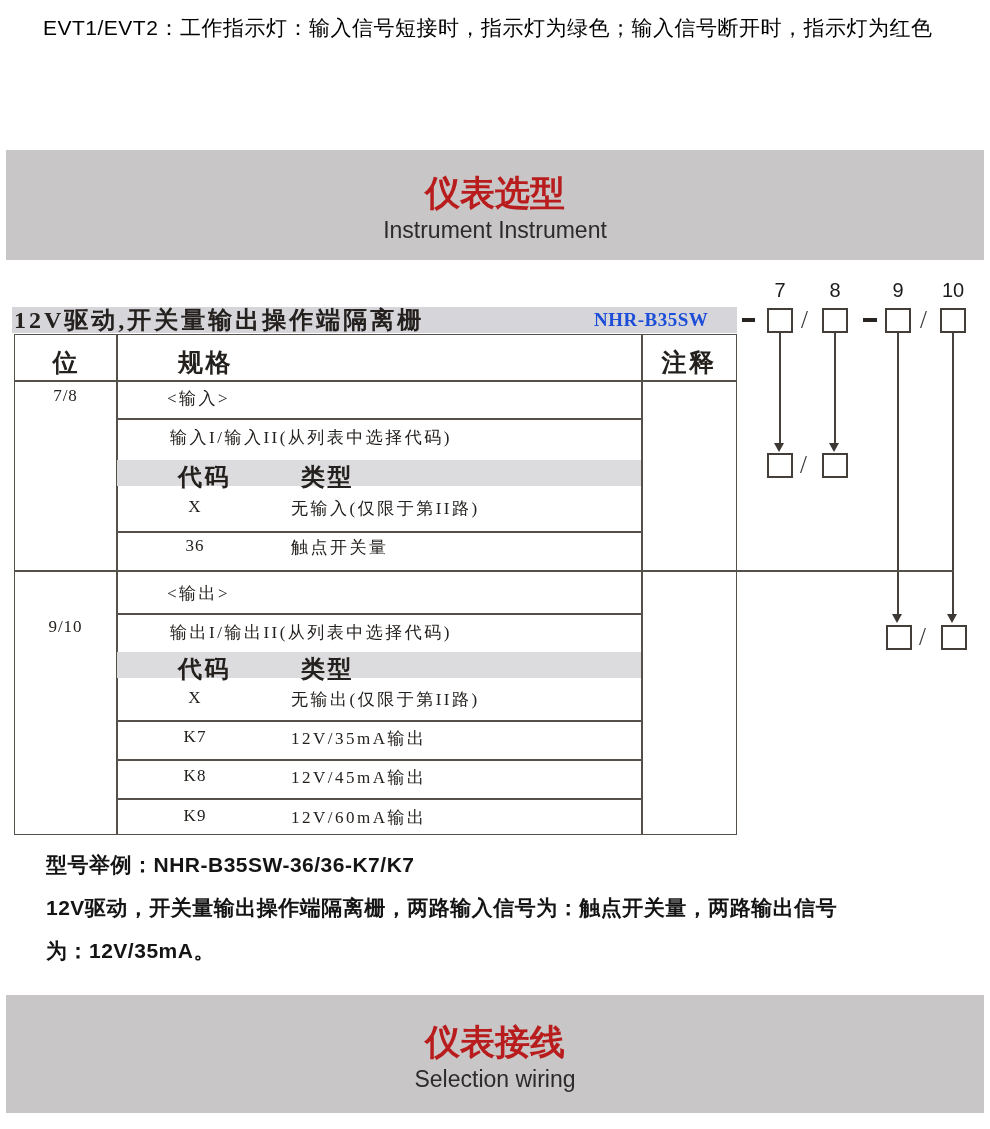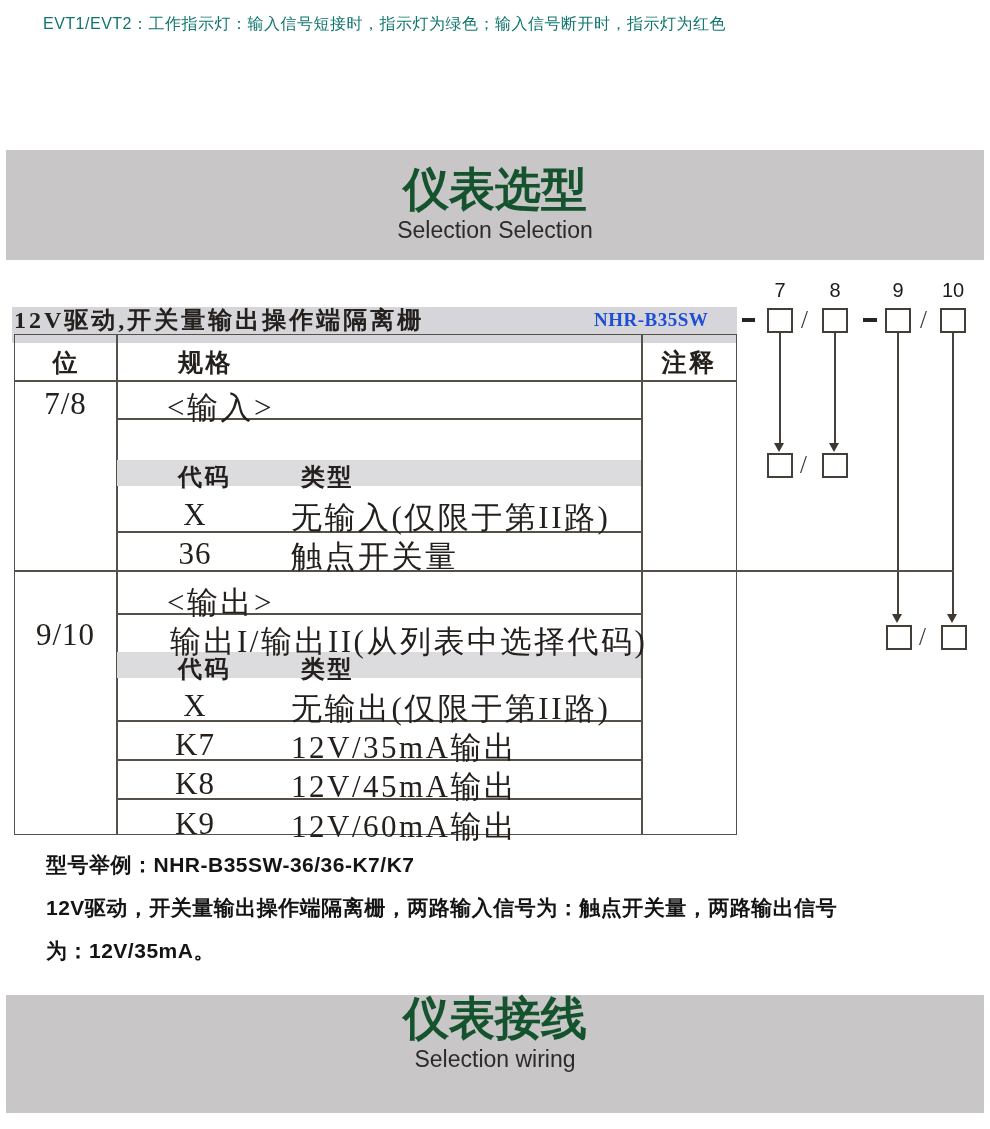--- a/index.html
+++ b/index.html
@@ -1,63 +1,63 @@
 <!DOCTYPE html>
 <html><head>
 <meta charset="utf-8">
 <style>
   html,body{margin:0;padding:0;background:#ffffff;}
   .page{position:relative;width:990px;height:1129px;background:#ffffff;overflow:hidden;
         font-family:"Liberation Sans","DejaVu Sans",sans-serif;color:#1c1c1c;}
   .abs{position:absolute;}
   
-  .note{left:43px;font-size:16px;font-weight:500;letter-spacing:0.5px;white-space:nowrap;color:#0f766e;}
+  .note{left:43px;font-size:21px;font-weight:500;letter-spacing:0.5px;white-space:nowrap;color:#000000;}
   
   .banner{left:6px;width:978px;background:#c8c6c7;text-align:center;}
-  .banner-title{font-size:46px;font-weight:700;color:#14532d;line-height:54px;
-                font-family:Liberation Mono, monospace;}
+  .banner-title{font-size:35px;font-weight:700;color:#b91c1c;line-height:54px;
+                font-family:Liberation Sans, sans-serif;}
   .banner-sub{font-size:23px;font-weight:400;color:#2d2a2b;line-height:24px;margin-top:-2px;}
   
-  .model-bar{left:12px;top:307px;width:725px;height:36px;background:#d6d5d9;}
+  .model-bar{left:12px;top:307px;width:725px;height:26px;background:#d6d5d9;}
   .serif{font-family:"Liberation Serif","DejaVu Serif",serif;}
   .model-desc{left:2px;top:0;line-height:27px;font-size:24px;font-weight:700;letter-spacing:3px;
               color:#24201e;white-space:nowrap;}
   .model-prefix{left:582px;top:-1px;line-height:27px;font-size:19px;font-weight:700;letter-spacing:0.5px;color:#1d4ed8;}
   
   .cbox{width:22px;height:21px;border:2px solid #443e39;background:#ffffff;}
   .digit{width:26px;text-align:center;font-size:20px;font-weight:500;color:#1b1b1b;}
   .dash{height:3.5px;background:#282421;}
   .slash{font-size:25px;color:#3c3733;line-height:26px;}
   .vline{width:1.5px;background:#46413c;}
   .ahead{width:0;height:0;border-left:5.5px solid transparent;border-right:5.5px solid transparent;
          border-top:9px solid #3c3733;}
   
   .table{left:14px;top:334px;width:723px;height:501px;border:1.5px solid #56504b;box-sizing:border-box;}
   .tl{position:absolute;background:#56504b;}
   .band{position:absolute;left:102px;width:524px;height:26px;background:#dcdbde;}
   .tcell{position:absolute;white-space:nowrap;color:#24201d;
-         font-family:"Liberation Serif","DejaVu Serif",serif;font-size:31px;letter-spacing:2.5px;}
+         font-family:"Liberation Serif","DejaVu Serif",serif;font-size:17px;letter-spacing:2.5px;}
   .tbold{font-weight:700;}
   .cpos{left:0;width:101px;text-align:center;letter-spacing:1px;}
   .cnote{left:627px;width:94px;text-align:center;}
   .ccode{left:140px;width:80px;text-align:center;letter-spacing:1px;}
   .ctype{left:276px;}
   
   .ex{left:46px;font-size:21px;font-weight:600;letter-spacing:0.5px;white-space:nowrap;color:#141414;}
 </style>
 </head>
 <body>
 
 <div class="page">
 
   <div class="abs note" style="top:14px;">EVT1/EVT2：工作指示灯：输入信号短接时，指示灯为绿色；输入信号断开时，指示灯为红色</div>
 
   <div class="abs banner" style="top:150px;height:110px;padding-top:0;">
     <div class="banner-title" style="margin-top:16px;">仪表选型</div>
-    <div class="banner-sub">Selection Selection</div>
+    <div class="banner-sub">Instrument Instrument</div>
   </div>
 
   <div class="abs model-bar">
     <div class="abs serif model-desc">12V驱动,开关量输出操作端隔离栅</div>
     <div class="abs serif model-prefix">NHR-B35SW</div>
   </div>
 
   <div class="abs digit" style="left:767px;top:279px;">7</div>
   <div class="abs digit" style="left:822px;top:279px;">8</div>
   <div class="abs digit" style="left:885px;top:279px;">9</div>
@@ -108,20 +108,21 @@
 
     <div class="band" style="top:125px;"></div>
     <div class="band" style="top:317px;"></div>
 
     <div class="tcell tbold cpos" style="top:11px;font-size:25px;">位</div>
     <div class="tcell tbold" style="left:163px;top:11px;font-size:25px;">规格</div>
     <div class="tcell tbold cnote" style="top:11px;font-size:25px;">注释</div>
 
     <div class="tcell cpos" style="top:51px;">7/8</div>
     <div class="tcell" style="left:152px;top:52px;">&lt;输入&gt;</div>
+    <div class="tcell" style="left:155px;top:91px;">输入I/输入II(从列表中选择代码)</div>
     <div class="tcell tbold" style="left:163px;top:126px;font-size:24px;">代码</div>
     <div class="tcell tbold" style="left:286px;top:126px;font-size:24px;">类型</div>
     <div class="tcell ccode" style="top:162px;">X</div>
     <div class="tcell ctype" style="top:162px;">无输入(仅限于第II路)</div>
     <div class="tcell ccode" style="top:201px;">36</div>
     <div class="tcell ctype" style="top:201px;">触点开关量</div>
 
     <div class="tcell cpos" style="top:246px;margin-top:36px;">9/10</div>
     <div class="tcell" style="left:152px;top:247px;">&lt;输出&gt;</div>
     <div class="tcell" style="left:155px;top:286px;">输出I/输出II(从列表中选择代码)</div>
@@ -135,17 +136,17 @@
     <div class="tcell ctype" style="top:431px;">12V/45mA输出</div>
     <div class="tcell ccode" style="top:471px;">K9</div>
     <div class="tcell ctype" style="top:471px;">12V/60mA输出</div>
   </div>
 
   <div class="abs ex" style="top:851px;">型号举例：NHR-B35SW-36/36-K7/K7</div>
   <div class="abs ex" style="top:894px;">12V驱动，开关量输出操作端隔离栅，两路输入信号为：触点开关量，两路输出信号</div>
   <div class="abs ex" style="top:937px;">为：12V/35mA。</div>
 
   <div class="abs banner" style="top:995px;height:118px;">
-    <div class="banner-title" style="">仪表接线</div>
+    <div class="banner-title" style="margin-top:20px;">仪表接线</div>
     <div class="banner-sub">Selection wiring</div>
   </div>
 
 </div>
 
 </body></html>

